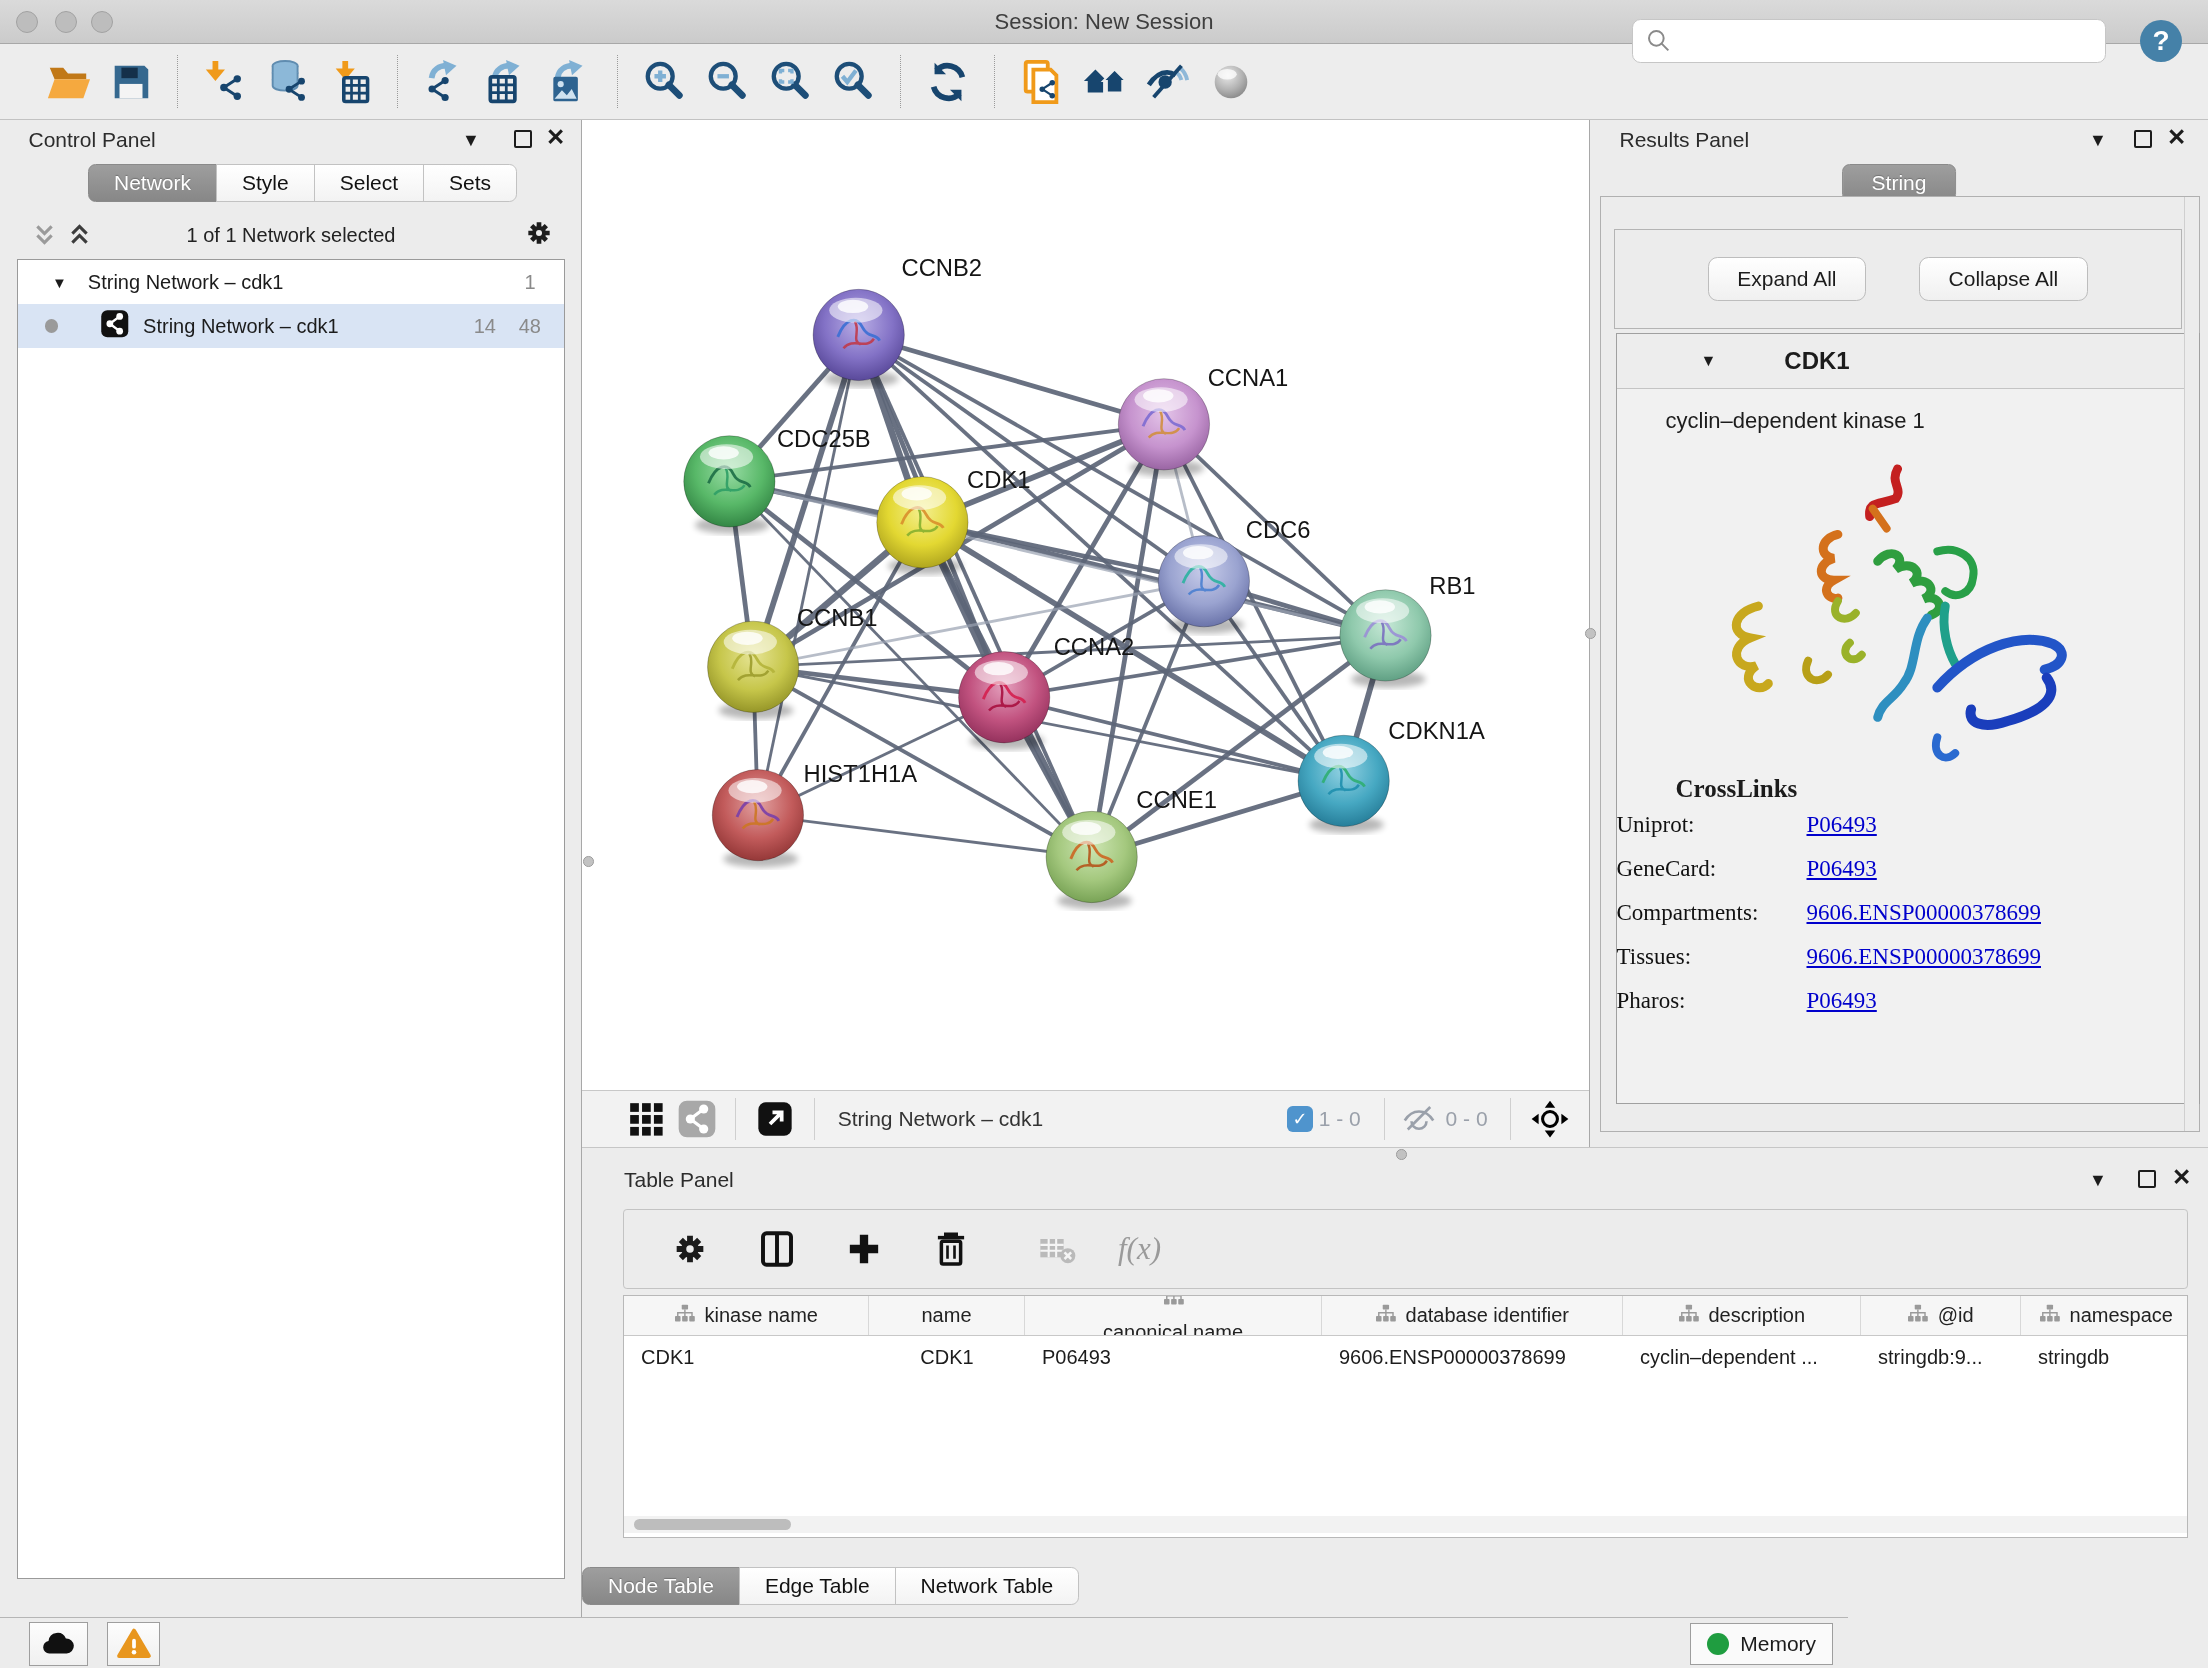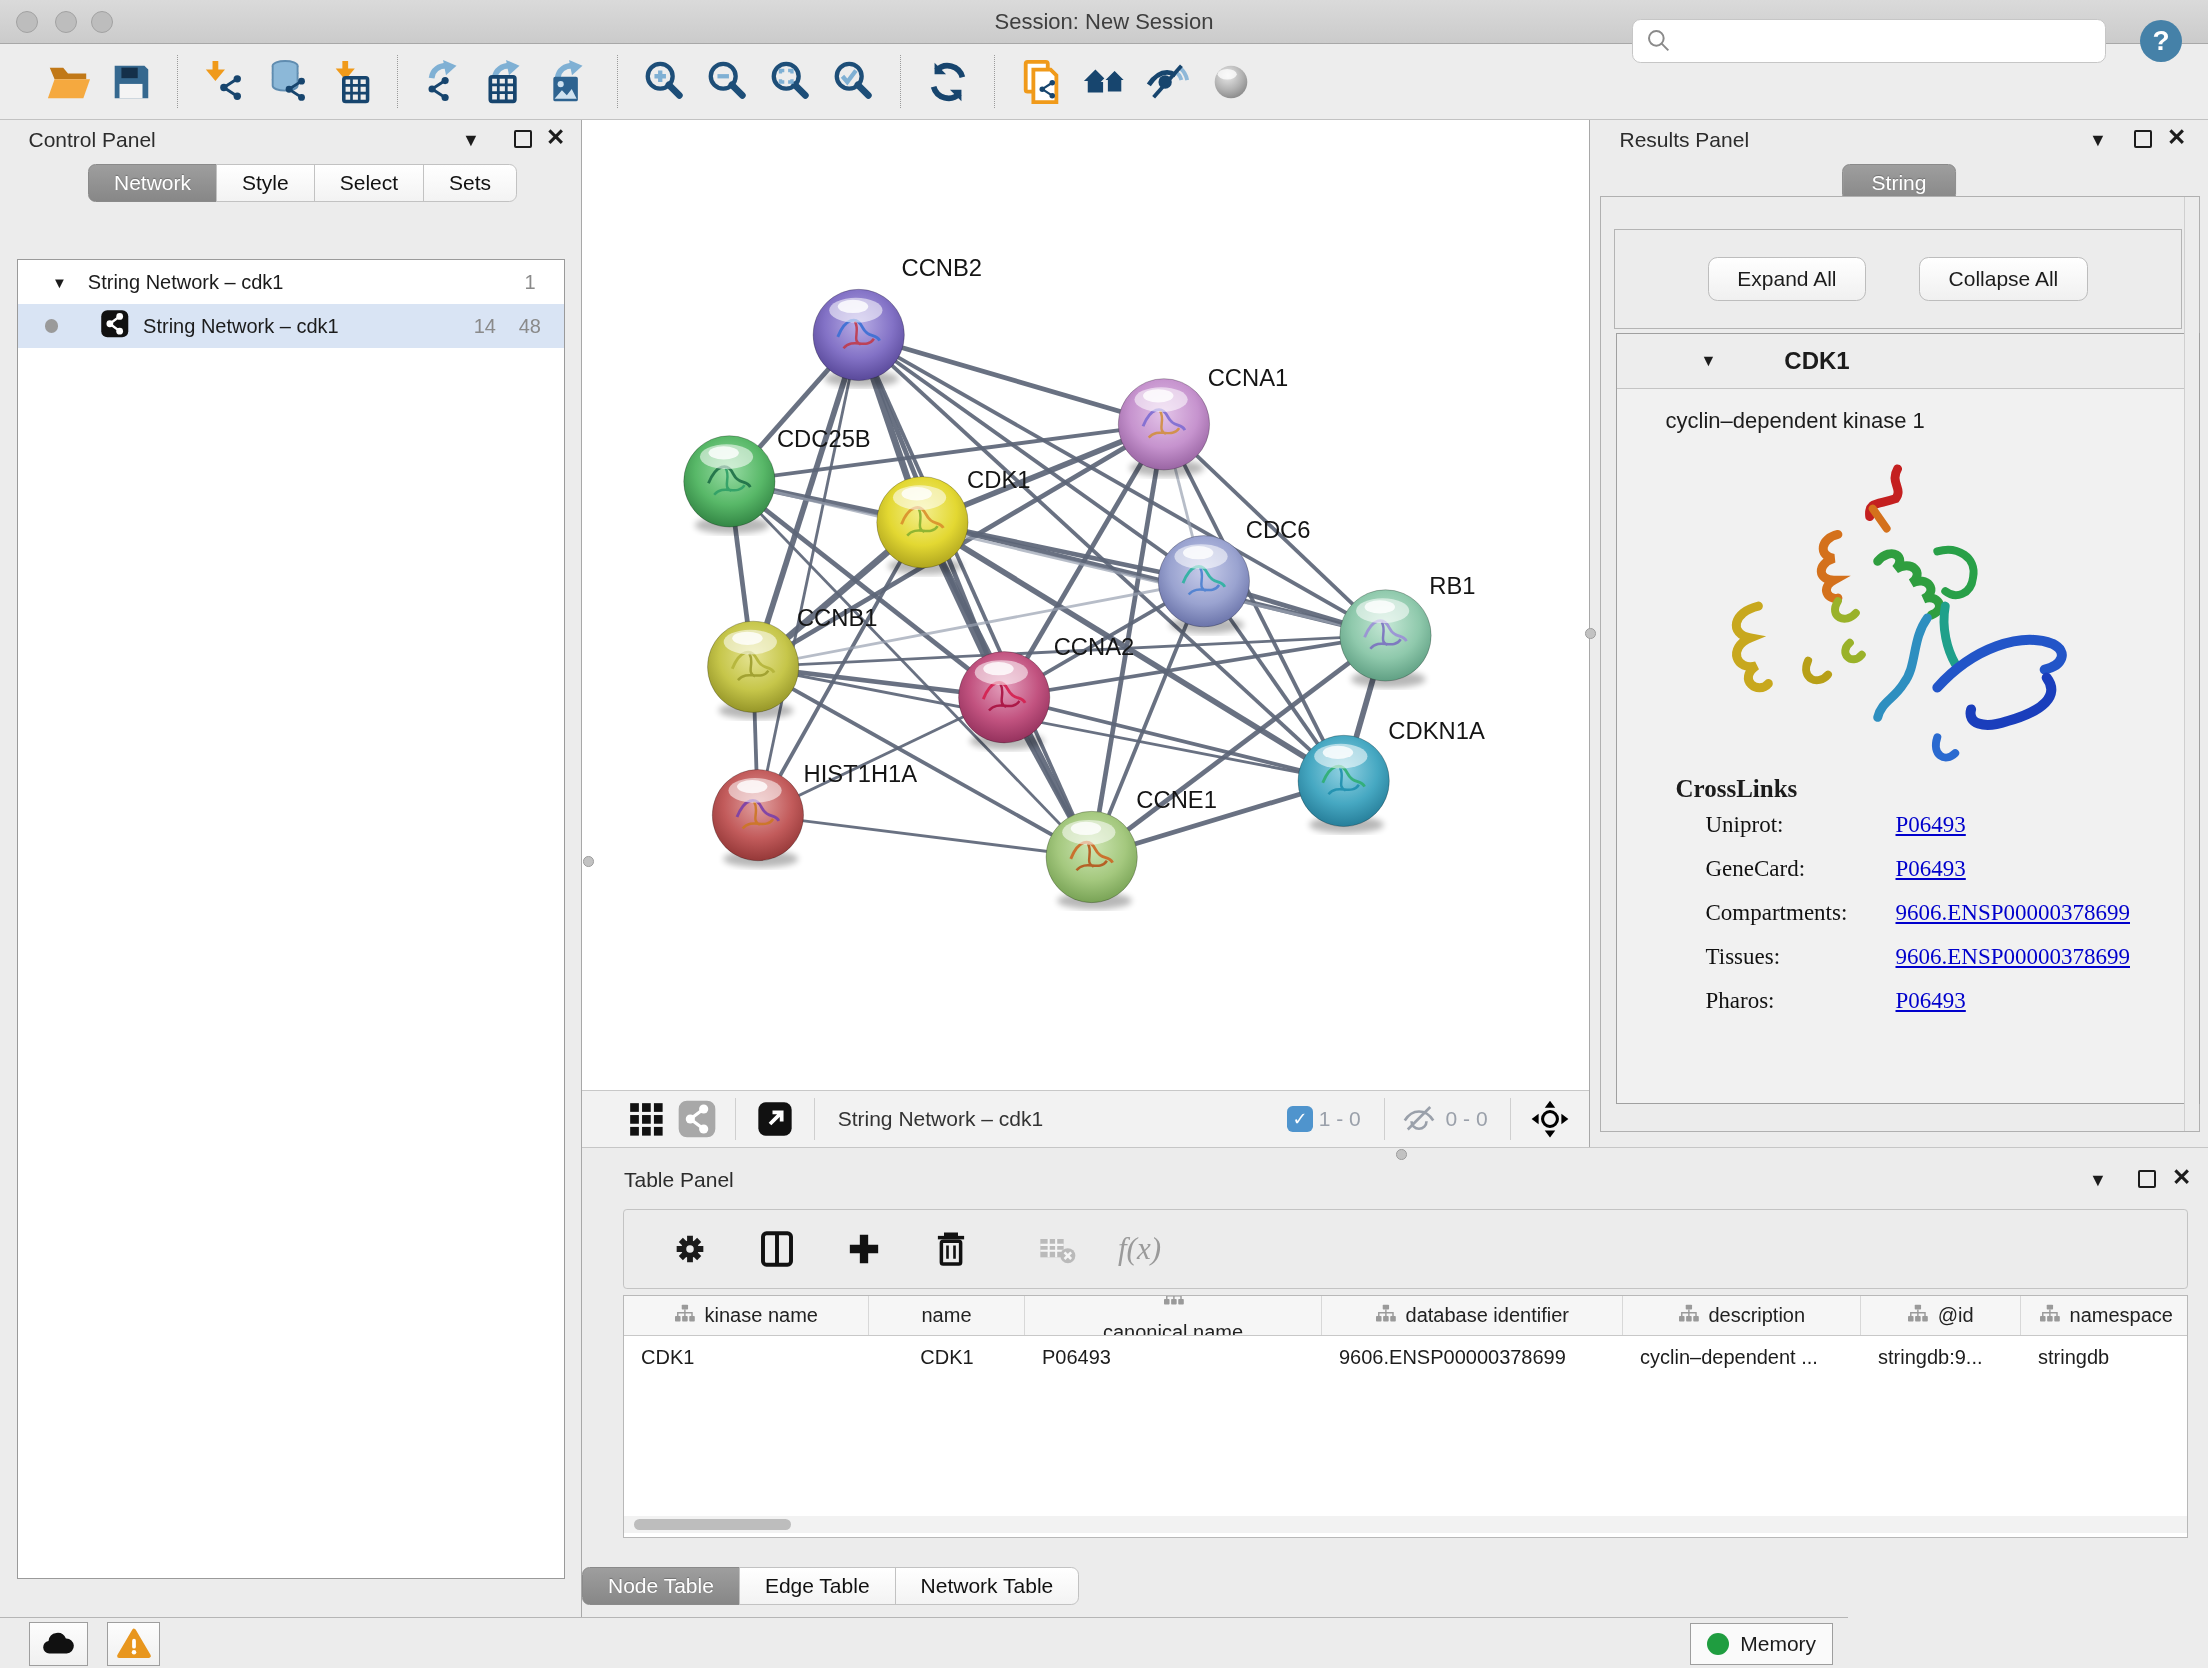--- a/index.html
+++ b/index.html
@@ -69,21 +69,21 @@
     display:flex; align-items:center; justify-content:center; gap:53px; }
   .rp-btn { height:44px; padding:0 28.5px; font-size:21px; background:linear-gradient(#ffffff,#f0f0f0);
     border:1px solid #bdbdbd; border-radius:9.5px; line-height:42px; }
   #cdk1-box { position:absolute; left:15px; top:136px; width:584px; height:771px; border:1px solid #a0a0a0; background:#f1f1f1; }
   #cdk1-head { height:55px; background:#ededed; border-bottom:1px solid #c4c4c4; display:flex; align-items:center; }
   #cdk1-head .tri { margin-left:84px; font-size:16px; }
   #cdk1-head .nm { margin-left:68px; font-size:24px; font-weight:bold; }
   #cdk1-desc { padding:19px 0 0 49px; font-size:22px; }
   #protein-img { display:block; margin:13.3px auto 0 auto; }
   #xl-title { font-family:"Liberation Serif", serif; font-weight:bold; font-size:25px; padding-left:59px; }
-  .xl-row { display:flex; padding-left:89px; height:44px; align-items:center; font-family:"Liberation Serif", serif; font-size:23px; }
+  .xl-row { display:flex; height:44px; align-items:center; font-family:"Liberation Serif", serif; font-size:23px; }
   .xl-label { width:190px; color:#111; }
   .xl-link { color:#0000cc; text-decoration:underline; }
   #rp-scroll { position:absolute; right:0; top:0; bottom:0; width:15px; background:#ececec; border-left:1px solid #cfcfcf; }
   
   #h-split { position:absolute; left:582px; top:1147px; width:1626px; height:13.3px; background:#ececec; border-top:1px solid #c6c6c6; }
   .split-dot { position:absolute; width:10.5px; height:10.5px; border-radius:50%; background:#c2c2c2; border:1px solid #9e9e9e; }
   
   #table-panel { position:absolute; left:582px; top:1160px; width:1626px; height:457px; background:#ececec; }
   #tp-toolbar { position:absolute; left:41px; top:49px; width:1565px; height:80px; border:1px solid #c3c3c3;
     border-radius:3.8px; display:flex; align-items:center; padding-left:40px; gap:36px; }
@@ -319,20 +319,37 @@
       <span class="ph-ctrl" style="left:462px">▼</span>
       <span class="ph-ctrl ph-float" style="left:514px"></span>
       <span class="ph-ctrl ph-x" style="left:546px;top:3.8px">✕</span>
     </div>
     <div id="cp-tabs" class="seg-tabs">
         <div class="seg-tab sel">Network</div>
         <div class="seg-tab">Style</div>
         <div class="seg-tab">Select</div>
         <div class="seg-tab">Sets</div>
       </div>
+    <div id="cp-subheader">
+      <span class="chev" style="left:32px">
+        <svg viewBox="0 0 28 30" width="25" height="27">
+            <path d="M6 6l8 8 8-8M6 16l8 8 8-8" stroke="#9a9a9a" stroke-width="3.5" fill="none"></path>
+          </svg></span>
+      <span class="chev" style="left:67px">
+        <svg viewBox="0 0 28 30" width="25" height="27">
+            <path d="M6 14l8-8 8 8M6 24l8-8 8 8" stroke="#3c3c3c" stroke-width="3.5" fill="none"></path>
+          </svg></span>
+      <div id="cp-status">1 of 1 Network selected</div>
+      <span id="cp-gear">
+        <svg viewBox="0 0 48 48" width="32" height="32">
+            <path d="M24 8v32M8 24h32M13 13l22 22M35 13L13 35" stroke="#1c1c1c" stroke-width="7"></path>
+            <circle cx="24" cy="24" r="10.5" fill="#1c1c1c"></circle>
+            <circle cx="24" cy="24" r="4.5" fill="#ececec"></circle>
+          </svg></span>
+    </div>
     <div id="net-list">
       <div class="tree-row">
         <span style="margin-left:34px;font-size:15px">▼</span>
         <span style="margin-left:21px">String Network – cdk1</span>
         <span class="tree-count" style="right:28.5px">1</span>
       </div>
       <div class="tree-row sel">
         <span style="margin-left:27px;width:13.3px;height:13.3px;border-radius:50%;background:#9a9a9a;display:inline-block"></span>
         <span style="margin-left:42px">
           <svg viewBox="0 0 48 48" width="29.5" height="29.5">

